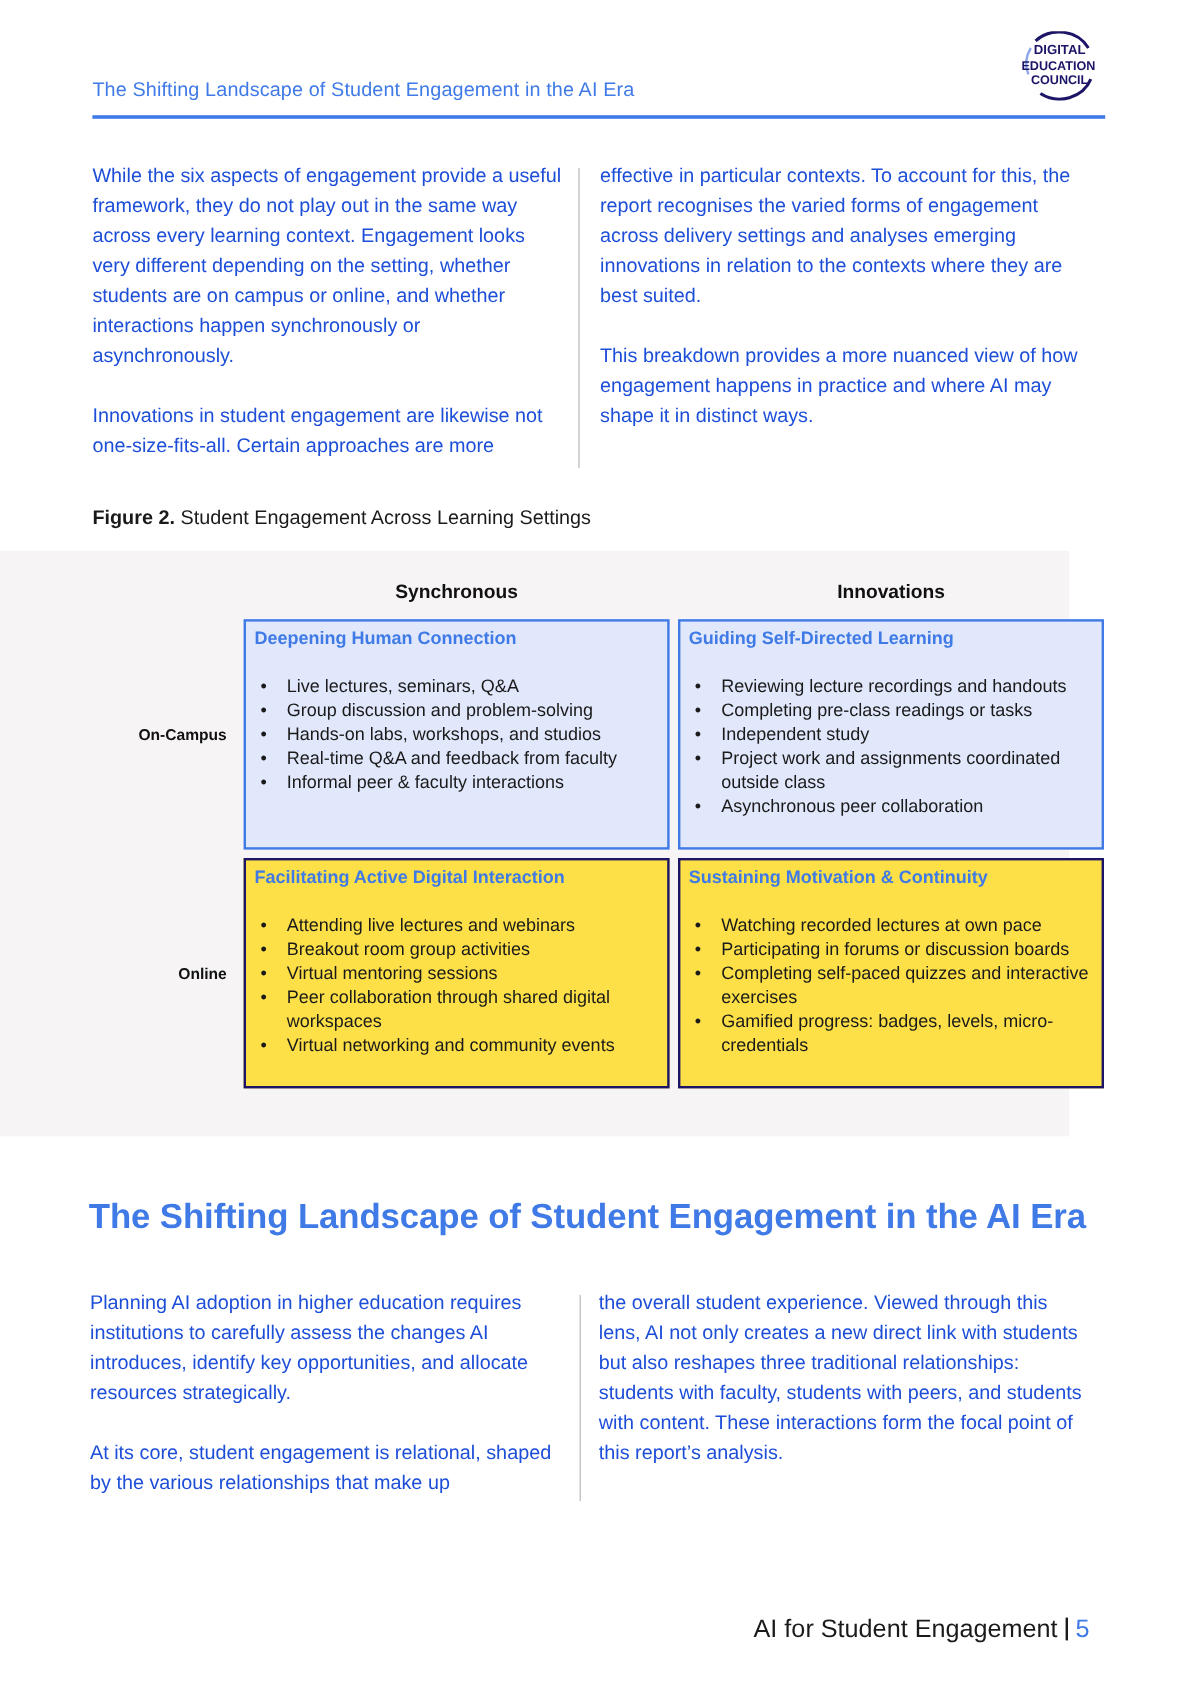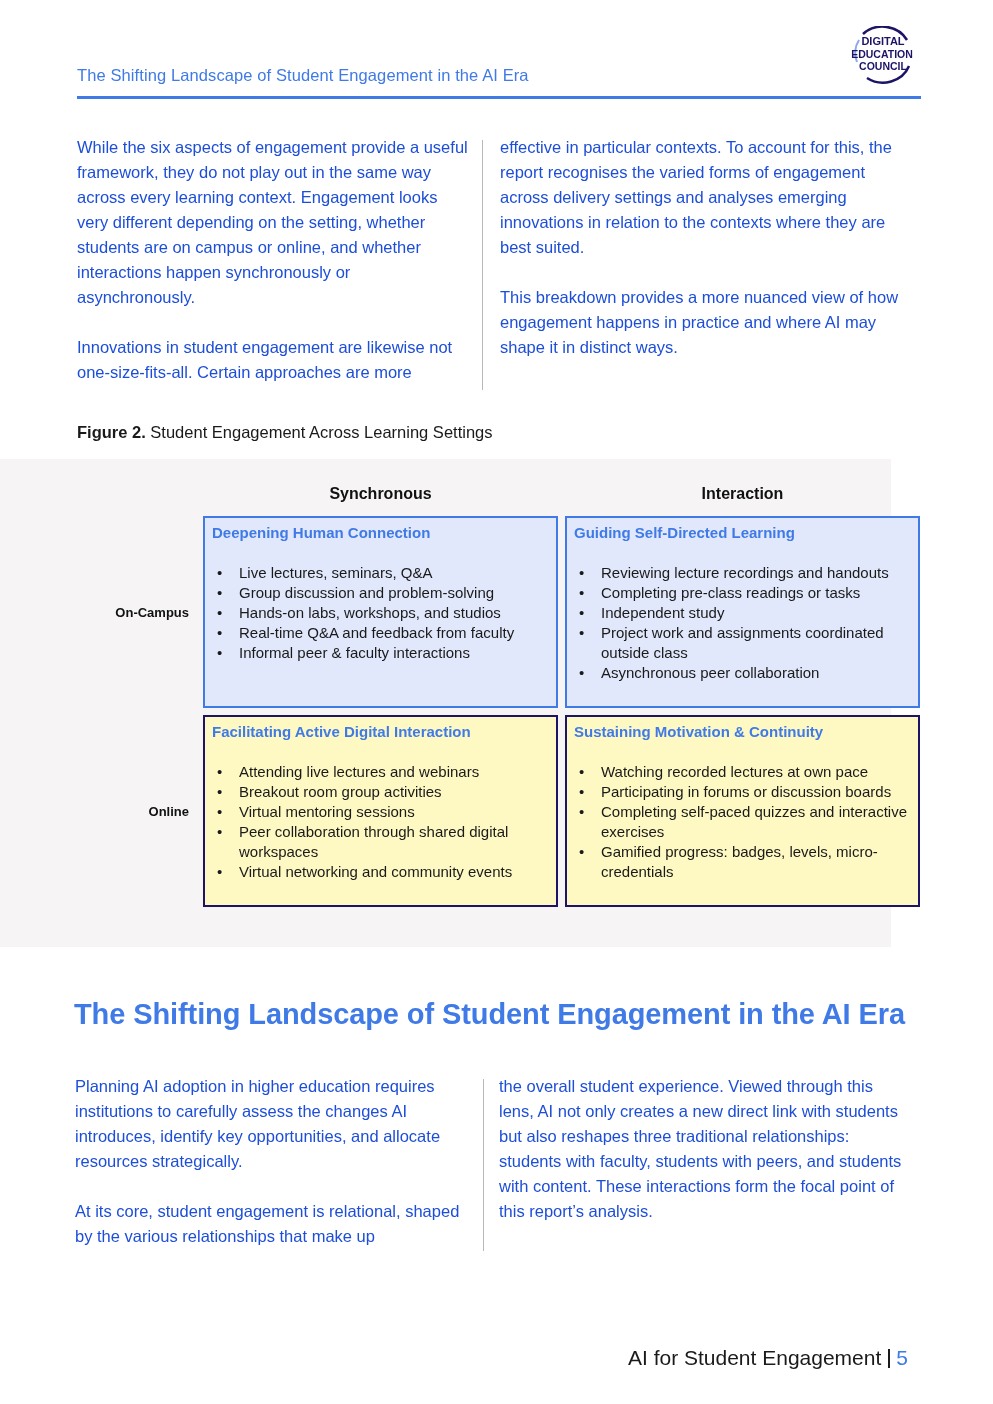--- a/index.html
+++ b/index.html
@@ -25,21 +25,21 @@
 
     .figure-caption { position: absolute; left: 77px; top: 423px; font-size: 16.5px; color: #1a1a1a; }
     .figure-caption .fig-label { font-weight: bold; }
 
     .figure-panel { position: absolute; left: 0; top: 459px; width: 891px; height: 488px; background: #f6f4f5; }
     .col-head { position: absolute; top: 26px; width: 355px; text-align: center; font-size: 16px; font-weight: bold; color: #111; }
     .row-head { position: absolute; left: 0; width: 189px; text-align: right; font-size: 13px; font-weight: bold; color: #111; }
 
     .cell { position: absolute; width: 355px; height: 192px; padding: 5px 7px 0 7px; }
     .cell.oncampus { background: #e1e8fb; border: 2px solid #3f7ae6; }
-    .cell.online { background: #fef9c3; border: 2px solid #1c1466; }
+    .cell.online { background: #fde047; border: 2px solid #1c1466; }
     .cell-title { font-size: 15px; font-weight: bold; color: #3f7ae6; line-height: 20px; }
     .cell-list { list-style: none; margin-top: 20px; }
     .cell-list li { position: relative; padding-left: 27px; font-size: 15px; line-height: 20px; color: #1a1a1a; }
     .cell-list li .bullet { position: absolute; left: 5px; top: 0; }
 
     .section-heading { position: absolute; left: 74px; top: 998px; font-size: 29px; font-weight: bold; color: #3f7ae6; letter-spacing: -0.1px; }
 
     #section-body { left: 75px; top: 1074px; width: 846px; }
     #section-body .col-left { width: 408px; padding-right: 12px; }
     #section-body .col-divider { height: 172px; margin-top: 5px; }
@@ -78,21 +78,21 @@
     <p>This breakdown provides a more nuanced view of how engagement happens in practice and where AI may shape it in distinct ways.</p>
   </div>
 </div>
 
 <div class="figure-caption">
   <span class="fig-label">Figure 2.</span><span> Student Engagement Across Learning Settings</span>
 </div>
 
 <div class="figure-panel">
   <div class="col-head" style="left:203px;">Synchronous</div>
-  <div class="col-head" style="left:565px;">Interaction</div>
+  <div class="col-head" style="left:565px;">Innovations</div>
 
   <div class="row-head" style="top:146px;">On-Campus</div>
   <div class="row-head" style="top:345px;">Online</div>
 
   <div class="cell oncampus" style="left:203px; top:57px;">
     <div class="cell-title">Deepening Human Connection</div>
     <ul class="cell-list">
       <li><span class="bullet">•</span><span>Live lectures, seminars, Q&amp;A</span></li>
       <li><span class="bullet">•</span><span>Group discussion and problem-solving</span></li>
       <li><span class="bullet">•</span><span>Hands-on labs, workshops, and studios</span></li>

